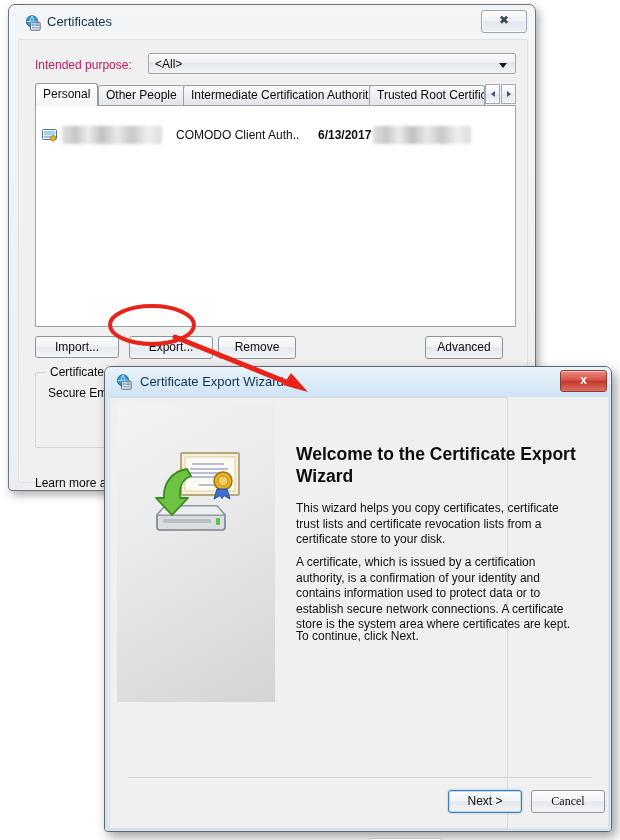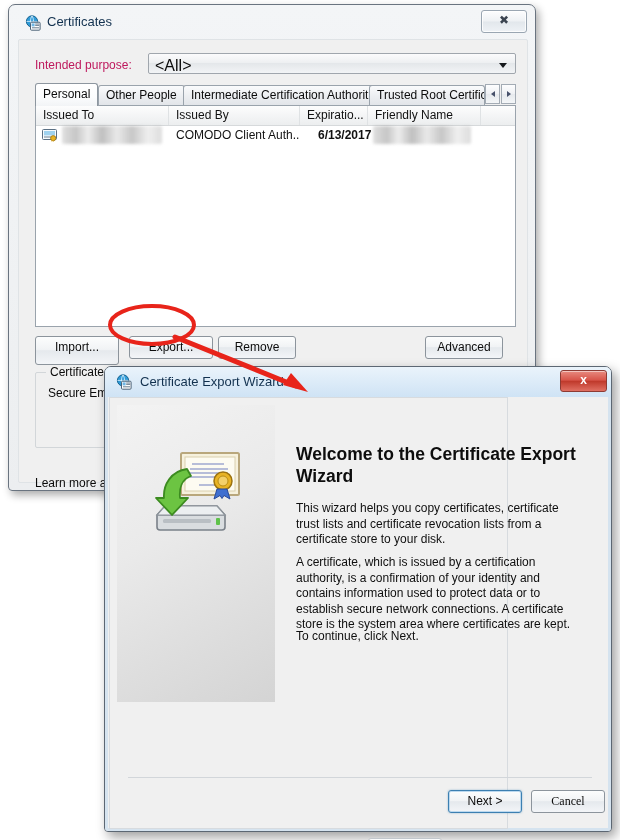--- a/index.html
+++ b/index.html
@@ -107,21 +107,21 @@
     left: 129px; top: 13px;
     width: 368px; height: 21px;
     border: 1px solid #a0a6ad;
     border-radius: 2px;
     background: linear-gradient(#fbfbfc, #eef0f2 45%, #e4e7ea 50%, #f2f4f6);
     box-sizing: border-box;
   }
   #intended-purpose-value {
     position: absolute;
     left: 6px; top: 3px;
-    font-size: 16px;
+    font-size: 12px;
     color: #0b0b0b;
   }
   #intended-purpose-arrow {
     position: absolute;
     right: 8px; top: 9px;
     width: 0; height: 0;
     border-left: 4px solid transparent;
     border-right: 4px solid transparent;
     border-top: 5px solid #15181c;
   }
@@ -256,21 +256,21 @@
     text-align: center;
     box-sizing: border-box;
     white-space: nowrap;
   }
   .btn.disabled { color: #9aa0a6; border-color: #c2c7cc; margin-top: 48px; }
   .btn.default {
     border: 1px solid #3c7fb1;
     box-shadow: 0 0 0 1px #bcd9ef inset, 0 0 2px rgba(60,127,177,0.55);
   }
 
-  #import-button  { left: 16px;  top: 296px; width: 84px; height: 29px; line-height: 21px; }
+  #import-button  { left: 16px;  top: 296px; width: 84px; height: 22px; line-height: 21px; }
   #export-button  { left: 110px; top: 296px; width: 84px; height: 23px; line-height: 21px; }
   #remove-button  { left: 199px; top: 296px; width: 78px; height: 23px; line-height: 21px; }
   #advanced-button{ left: 406px; top: 296px; width: 78px; height: 23px; line-height: 21px; }
 
   
   #purposes-group {
     position: absolute;
     left: 16px; top: 332px;
     width: 481px; height: 76px;
     border: 1px solid #d2d6d9;
@@ -443,27 +443,20 @@
         <div class="tab" style="left:334px;width:116px;overflow:hidden;">Trusted Root Certification</div>
         <div class="tab-scroll" style="left:450px;">
           <span class="tri tri-left"></span>
         </div>
         <div class="tab-scroll" style="left:466px;">
           <span class="tri tri-right"></span>
         </div>
       </div>
 
       <div id="cert-listview">
-        <div id="cert-listheader">
-          <div class="colhead" style="left:0px;width:133px;">Issued To</div>
-          <div class="colhead" style="left:133px;width:131px;">Issued By</div>
-          <div class="colhead" style="left:264px;width:68px;">Expiratio...</div>
-          <div class="colhead" style="left:332px;width:113px;">Friendly Name</div>
-          <div class="colhead" style="left:445px;width:36px;border-right:none;"></div>
-        </div>
         <div id="cert-row">
           <span id="row-cert-icon">
             <svg width="15" height="13" viewBox="0 0 15 13">
               <rect x="0.5" y="0.5" width="14" height="10" rx="1" fill="#f7fbfd" stroke="#5a7084" stroke-width="1"></rect>
               <rect x="2" y="2" width="11" height="4.4" fill="#9fd2ef"></rect>
               <path d="M2 8h7" stroke="#6b8195" stroke-width="1"></path>
               <circle cx="11.2" cy="9.2" r="2.6" fill="#e8b325" stroke="#9c7310" stroke-width="0.8"></circle>
               <path d="M9.9 11.2l-.5 1.6 1.3-.7 1.2.7-.4-1.6z" fill="#d79f16"></path>
             </svg>
           </span>

